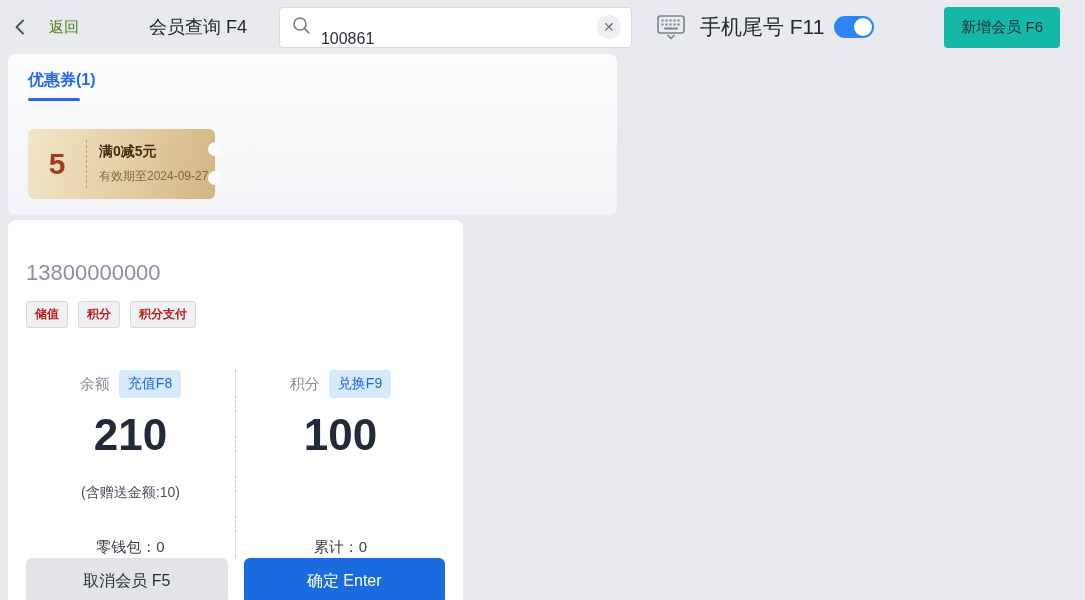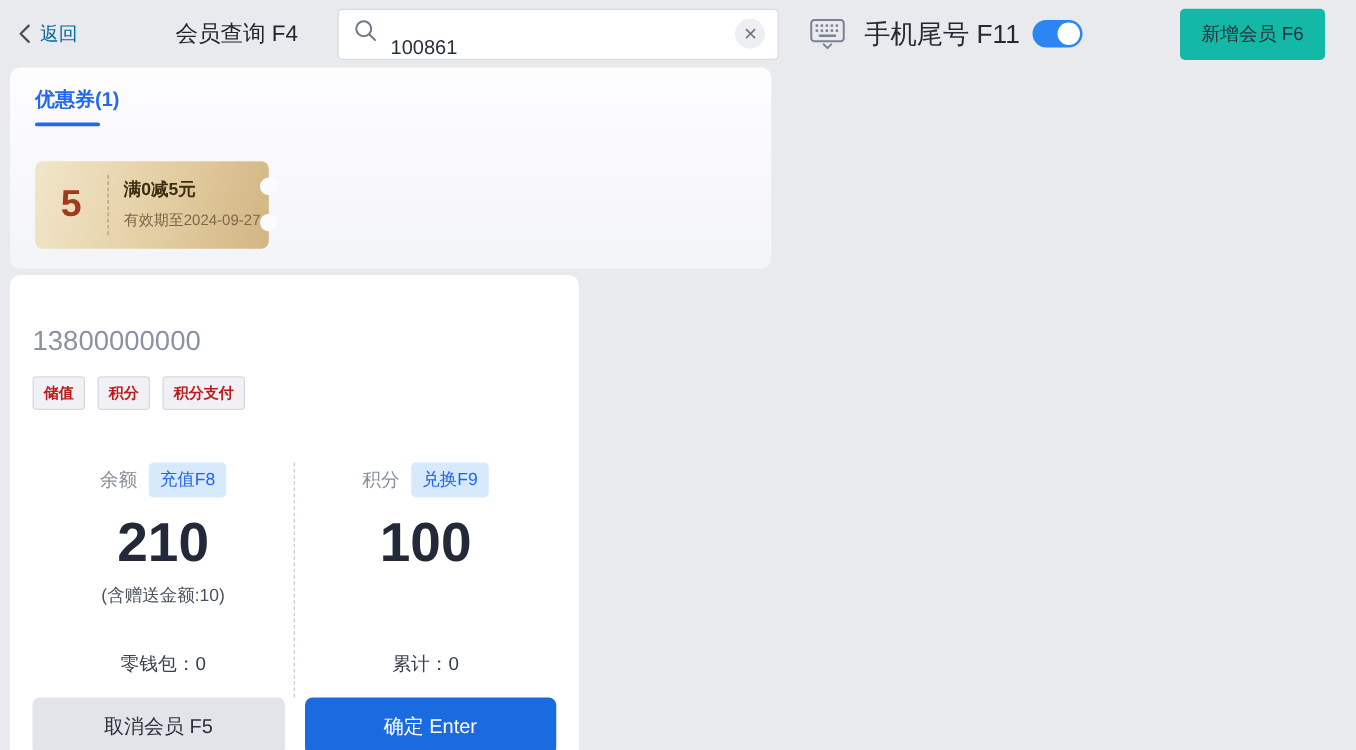--- a/index.html
+++ b/index.html
@@ -4,21 +4,21 @@
 <style>
   * { margin:0; padding:0; box-sizing:border-box; }
   html,body { width:1085px; height:600px; overflow:hidden; }
   body {
     background:#e8eaee;
     font-family:"Liberation Sans","DejaVu Sans",sans-serif;
     color:#252a33;
   }
   
   .topbar { height:54px; display:flex; align-items:center; padding:0 25px 0 14px; }
-  .back { display:flex; align-items:center; gap:7px; font-size:15px; color:#0369a1; cursor:pointer; }
+  .back { display:flex; align-items:center; gap:24px; font-size:15px; color:#4d7c0f; cursor:pointer; }
   .back svg { display:block; }
   .topbar-title { font-size:18px; color:#20252e; margin-left:auto; margin-right:32px; }
   .searchbox {
     width:353px; height:41px; background:#fff; border:1px solid #d7dae0; border-radius:4px;
     display:flex; align-items:center; padding:0 10px 0 12px;
   }
   .searchbox svg { flex:none; }
   .search-input {
     border:none; outline:none; flex:1; font-size:16px; color:#2a2f38; margin-left:10px;
     font-family:inherit; background:transparent; min-width:0;margin-top:24px;
@@ -87,21 +87,21 @@
   .stats { display:flex; margin-top:42px; }
   .stat-col { flex:1; display:flex; flex-direction:column; align-items:center; }
   .stat-divider { width:0; border-left:1px dashed #c8ccd4; height:188px; }
   .stat-head { display:flex; align-items:center; gap:9px; }
   .stat-label { font-size:15px; color:#878e9b; }
   .stat-chip {
     background:#d7e9fc; color:#2166e8; font-size:14px; border:none; border-radius:4px;
     padding:5px 9px; font-family:inherit; cursor:pointer;
   }
   .stat-value { font-size:44px; font-weight:bold; color:#232938; margin-top:12px; }
-  .stat-note { font-size:14px; color:#4a515d; margin-top:8px; height:18px; }
+  .stat-note { font-size:14px; color:#4a515d; margin-top:24px; height:18px; }
   .stat-bottom { font-size:15px; color:#3a414d; margin-top:36px; }
   
   .footer { margin-top:auto; display:flex; gap:16px; }
   .btn { flex:1; height:46px; border:none; border-radius:6px; font-size:16px; font-family:inherit; cursor:pointer; }
   .btn-cancel { background:#e2e4e9; color:#2c313a; }
   .btn-confirm { background:#1a6be0; color:#ffffff; }
 </style>
 </head>
 <body>
 

